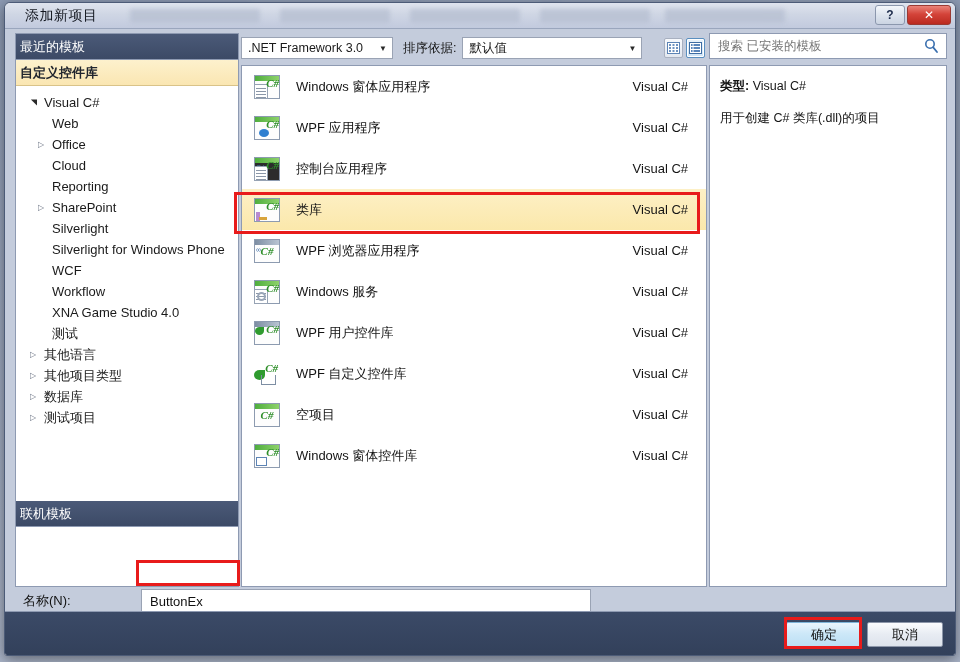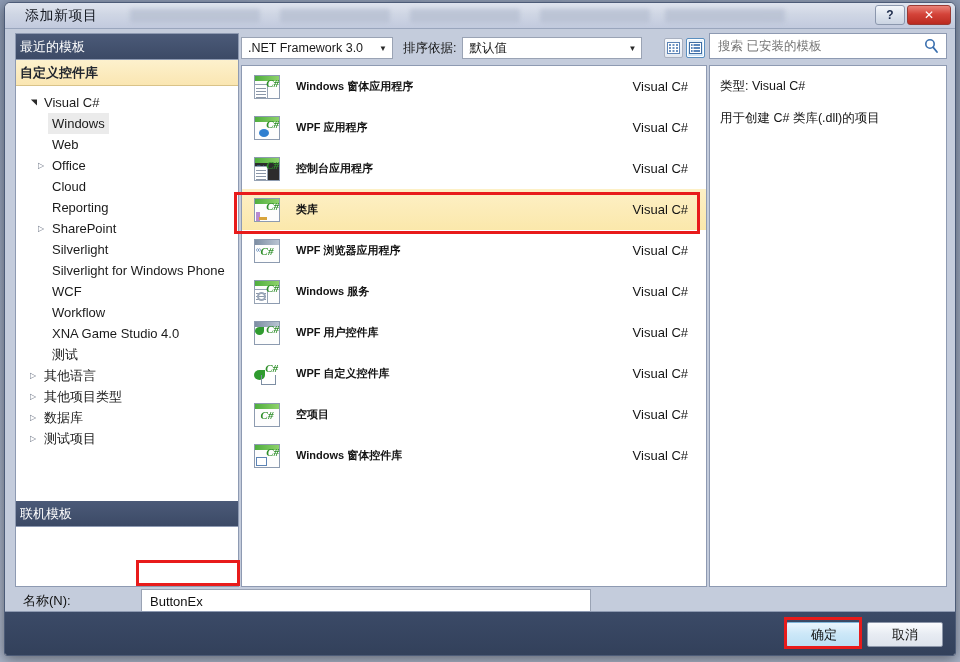--- a/index.html
+++ b/index.html
@@ -144,21 +144,21 @@
   }
   .grid-ico { width:13px; height:12px; }
 
   .list { position:absolute; left:236px; top:36px; width:466px; height:522px;
           background:#fff; border:1px solid #8e9ab2; overflow:hidden; }
   .row {
     height:41px; display:flex; align-items:center; padding:0 0 0 12px;
     position:relative;
   }
   .row.selected { background: linear-gradient(180deg,#fdf0c6 0%, #fbe8ab 100%); }
-  .row .tname { font-size:11px; color:#141414; margin-left:16px;font-weight:bold; }
+  .row .tname { font-size:13px; color:#141414; margin-left:16px; }
   .row .tlang { position:absolute; right:18px; font-size:13px; color:#141414; }
 
   .ico {
     width:26px; height:24px; position:relative; flex:none;
   }
   .ico .frame {
     position:absolute; inset:0; background:#fdfdfd;
     border:1px solid #8d9bb0;
   }
   .ico .topbar { position:absolute; left:1px; right:1px; top:1px; height:5px;
@@ -212,21 +212,21 @@
     border:none; outline:none; width:100%; height:100%;
     padding:0 26px 0 8px; font-size:12.5px; color:#8a8a8a;
     font-family:"Liberation Sans", sans-serif; background:transparent;
   }
   .search .mag { position:absolute; right:7px; top:4px; }
   .details {
     position:absolute; left:0; top:32px; width:238px; height:522px;
     background:#fff; border:1px solid #8e9ab2; padding:12px 10px;
   }
   .det-type { font-size:12.5px; color:#141414; margin-bottom:14px; }
-  .det-type b { font-weight:normal; }
+  .det-type b { font-weight:bold; }
   .det-desc { font-size:12.5px; color:#141414; line-height:1.45; }
 
   
   .field-row { position:absolute; display:flex; align-items:center; }
   .flabel { font-size:13px; color:#111; }
   .tbox {
     background:#fff; border:1px solid #9aa3b4; height:24px;
     display:flex; align-items:center; padding-left:8px;
     font-size:13px; color:#111; position:relative;
   }
@@ -287,24 +287,20 @@
 
   <div class="dlg-body">
 
     <div class="sidebar">
       <div class="panel-head">最近的模板</div>
       <div class="panel-head sel">自定义控件库</div>
       <div class="tree" id="tree-container">
           <div class="tnode lvl0">
             <span class="arrow open" style="transform: rotate(-90deg);">◢</span>
             <span class="label">Visual C#</span>
-          </div>
-          <div class="tnode lvl1 selected">
-            <span class="arrow"></span>
-            <span class="label">Windows</span>
           </div>
           <div class="tnode lvl1">
             <span class="arrow"></span>
             <span class="label">Web</span>
           </div>
           <div class="tnode lvl1">
             <span class="arrow">▷</span>
             <span class="label">Office</span>
           </div>
           <div class="tnode lvl1">

